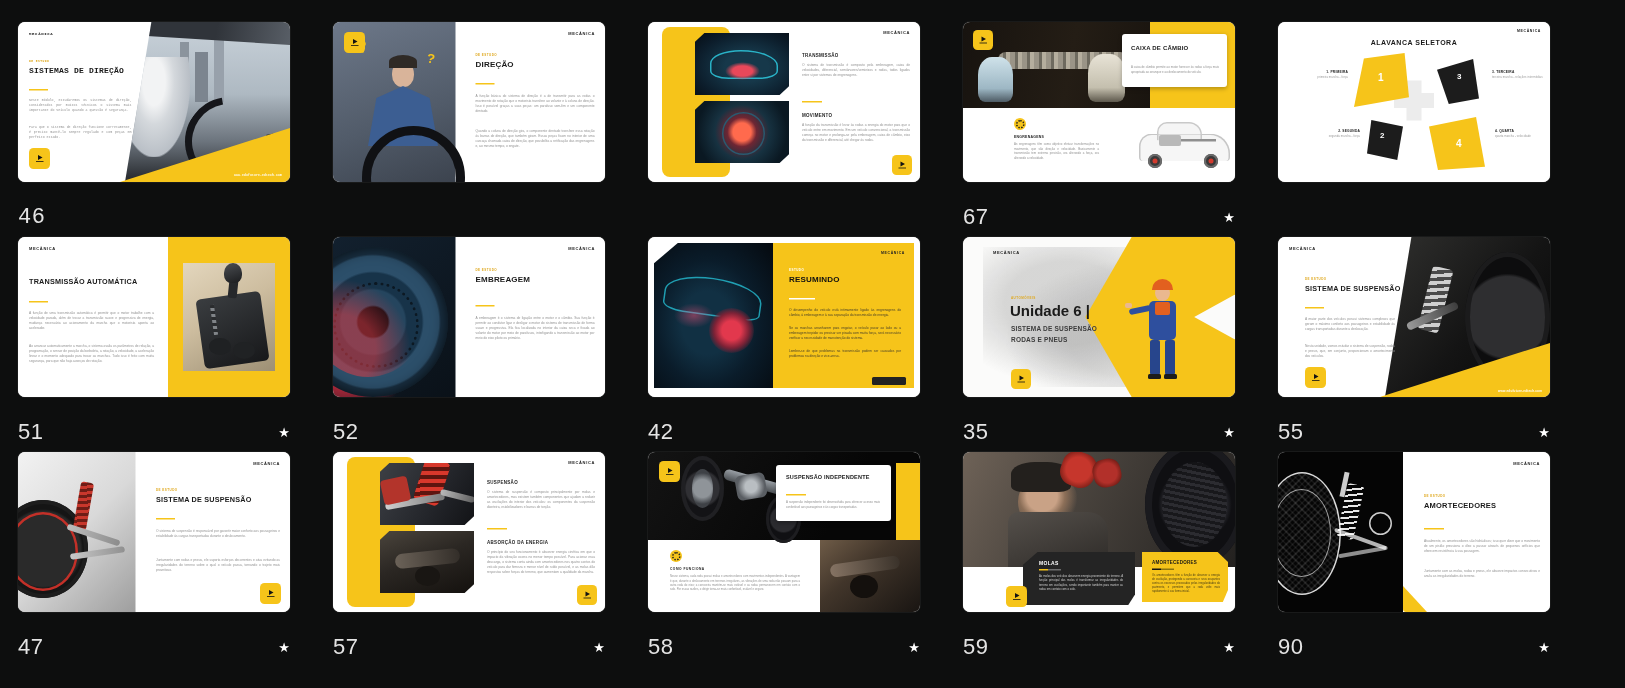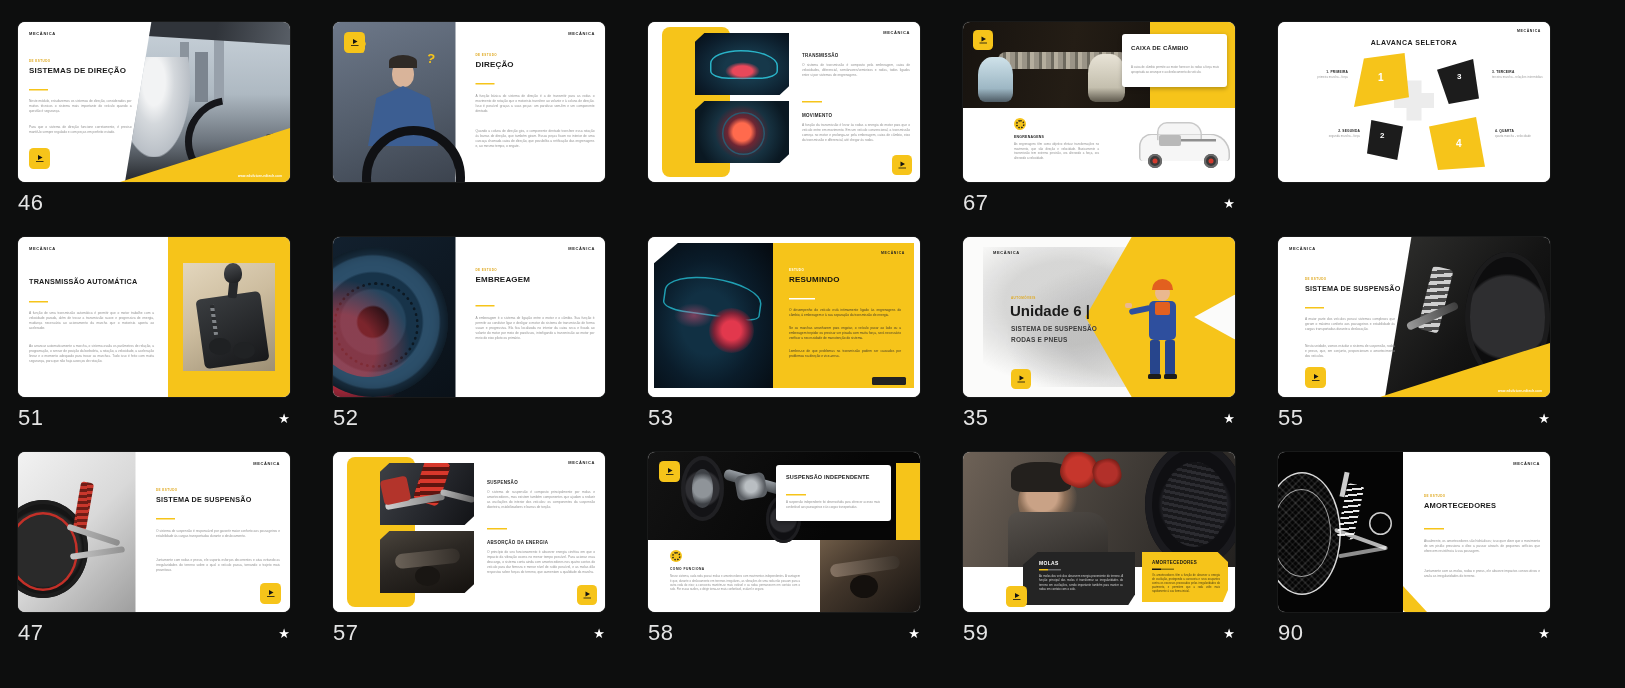--- a/index.html
+++ b/index.html
@@ -2,21 +2,21 @@
 <html><head>
 <meta charset="utf-8">
 <style>
   html,body{margin:0;padding:0;background:#0d0e0e;}
   #stage{position:relative;width:1625px;height:688px;background:#0d0e0e;overflow:hidden;
          font-family:"Liberation Sans",sans-serif;}
   .cell{position:absolute;width:272px;}
   .thumb{position:relative;width:272px;height:160px;border-radius:7px;overflow:hidden;
          background:#fff;box-shadow:0 0 0 1px rgba(255,255,255,.05);cursor:pointer;}
   .s{position:relative;width:544px;height:320px;transform:scale(.5);transform-origin:0 0;background:#fff;}
-  .numrow{position:absolute;top:166px;left:0;width:272px;height:30px;display:flex;
+  .numrow{position:absolute;top:180px;left:0;width:272px;height:30px;display:flex;
           justify-content:space-between;align-items:center;text-align:center;}
   .num{font-size:22px;color:#e4e4e4;font-weight:400;letter-spacing:.5px;}
   .fav{font-size:13px;color:#fff;}
   
   .brand{position:absolute;font-size:8px;font-weight:700;letter-spacing:1.3px;color:#222;}
   .tag{position:absolute;font-size:6px;font-weight:700;letter-spacing:.9px;color:#dfa81e;}
   .ttl{position:absolute;font-weight:800;color:#1a1a1a;letter-spacing:.4px;}
   .dv{position:absolute;background:#f6c41a;}
   .p{position:absolute;font-size:6.5px;line-height:1.55;color:#929292;text-align:justify;}
   .sec{position:absolute;font-size:9px;font-weight:800;color:#1d1d1d;letter-spacing:.6px;}
@@ -27,21 +27,21 @@
   .abs{position:absolute;}
   .gnum{position:absolute;color:#fff;font-size:20px;font-weight:800;}
   .glbl{position:absolute;font-size:6.5px;font-weight:800;color:#222;letter-spacing:.4px;}
   .gdes{font-size:5.5px;font-weight:400;color:#9a9a9a;margin-top:3px;letter-spacing:.2px;}
 </style>
 </head>
 <body>
 
 <div id="stage">
 
-  <div class="cell" style="left:18px;top:22px;">
+  <div class="cell" style="left:18px;top:22px;font-family:Liberation Mono, monospace;">
     <div class="thumb">
       <div class="s">
         <div class="abs" style="right:0;top:0;width:330px;height:320px;clip-path:polygon(16% 0,100% 0,100% 100%,0 100%);background:linear-gradient(180deg,#c9d2da 0%,#aeb9c2 45%,#6b737c 75%,#23262a 100%);">
           <div class="abs" style="left:110px;top:40px;width:18px;height:120px;background:#8b949d;"></div>
           <div class="abs" style="left:140px;top:60px;width:26px;height:100px;background:#7c858f;"></div>
           <div class="abs" style="left:178px;top:30px;width:20px;height:130px;background:#98a1ab;"></div>
           <div class="abs" style="left:0;top:0;width:330px;height:46px;background:linear-gradient(100deg,#30343a 55%,#585e66 100%);clip-path:polygon(0 0,100% 0,100% 100%,0 55%);"></div>
           <div class="abs" style="left:10px;top:70px;width:120px;height:200px;background:radial-gradient(ellipse at 40% 25%,#f2f3f4 0 22%,#d4d8dc 40%,#b9bfc6 70%,transparent 72%);"></div>
           <div class="abs" style="left:120px;top:150px;width:150px;height:150px;border:14px solid #15161a;border-radius:50%;border-top-color:transparent;transform:rotate(35deg);"></div>
         </div>
@@ -252,21 +252,21 @@
         <div class="abs" style="left:282px;top:62px;font-size:6px;font-weight:700;letter-spacing:.9px;color:#fff;">ESTUDO</div>
         <div class="ttl" style="left:282px;top:76px;font-size:16px;color:#111;">RESUMINDO</div>
         <div class="abs" style="left:282px;top:122px;width:52px;height:3px;background:#fff;"></div>
         <div class="p" style="left:282px;top:140px;width:224px;color:#4c4328;">O desempenho do veículo está intimamente ligado às engrenagens do câmbio, à embreagem e à sua separação da transmissão de energia.</div>
         <div class="p" style="left:282px;top:176px;width:224px;color:#4c4328;">Se as marchas arranharem para engatar, o veículo puxar ao lado ou a embreagem trepidar ou precisar ser pisada com muita força, será necessário verificar a necessidade de manutenção do sistema.</div>
         <div class="p" style="left:282px;top:222px;width:224px;color:#4c4328;">Lembre-se de que problemas na transmissão podem ser causados por problemas na direção e vice-versa.</div>
         <div class="abs" style="right:28px;bottom:24px;width:68px;height:16px;background:#222;border-radius:3px;"></div>
       </div>
     </div>
     <div class="numrow">
-        <span class="num">53</span>
+        <span class="num">42</span>
         <span class="fav" style="visibility: hidden;">★</span>
       </div>
   </div>
 
   <div class="cell" style="left:963px;top:237px;">
     <div class="thumb">
       <div class="s" style="background:#fbfbfa;">
         <div class="abs" style="left:40px;top:20px;width:420px;height:280px;background:radial-gradient(ellipse at 40% 40%,rgba(120,120,120,.28) 0 35%,transparent 70%),radial-gradient(ellipse at 70% 65%,rgba(110,110,110,.22) 0 30%,transparent 60%);filter:blur(1px);"></div>
         <div class="abs" style="left:0;top:0;width:544px;height:320px;background:#f6c41a;clip-path:polygon(62% 0,100% 0,100% 100%,62% 100%,45% 50%);"></div>
         <div class="abs" style="left:0;top:0;width:544px;height:320px;background:#fbfbfa;clip-path:polygon(100% 36%,85% 50%,100% 64%);"></div>

